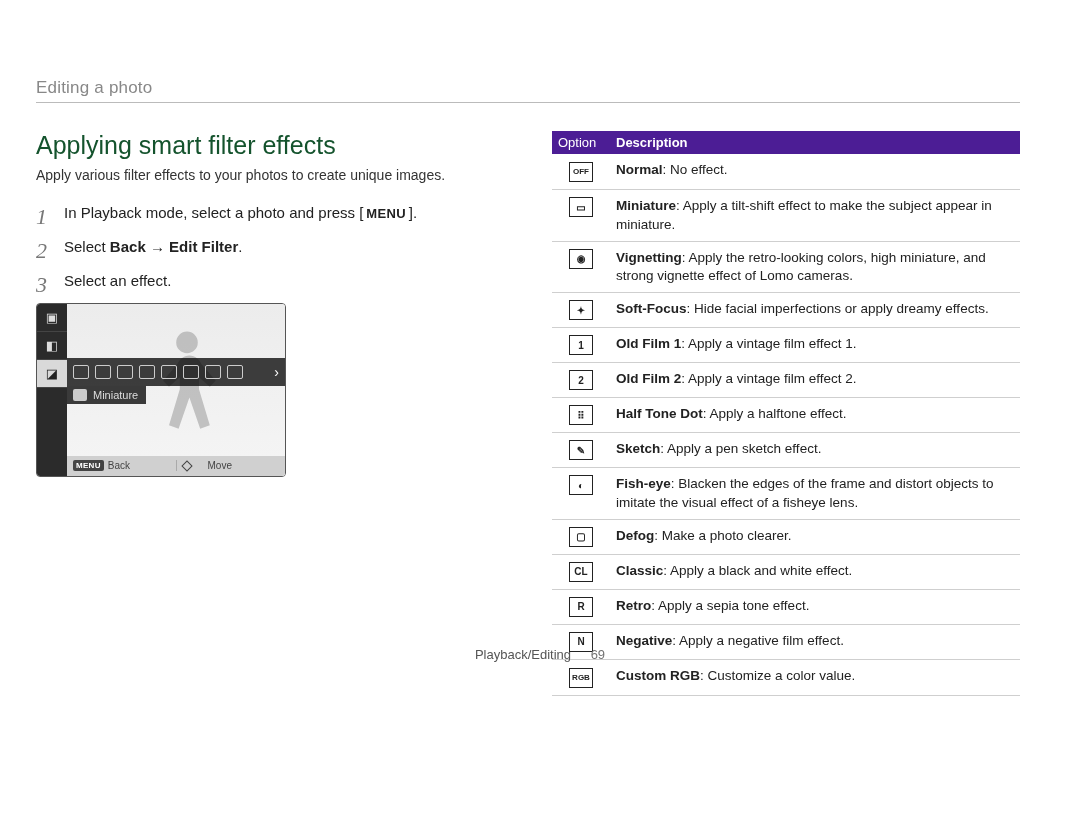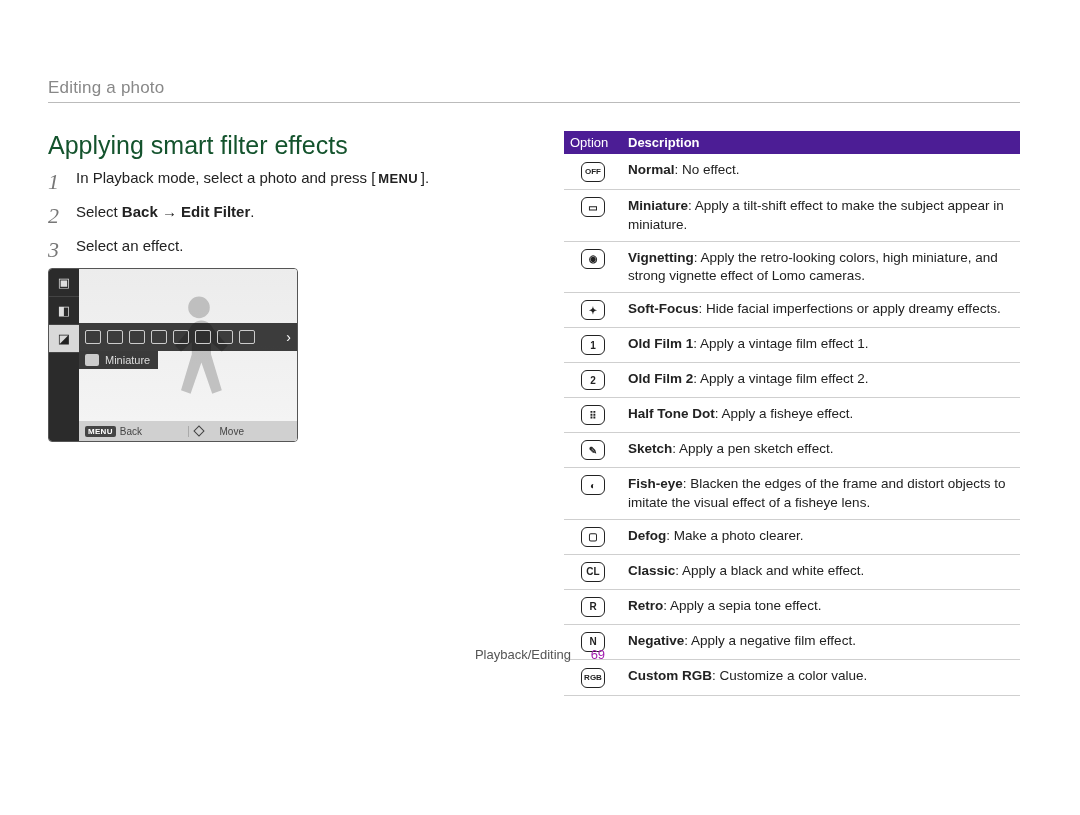--- a/index.html
+++ b/index.html
@@ -1,17 +1,17 @@
 <!DOCTYPE html>
 <html><head>
 <meta charset="utf-8">
 <style>
   * { box-sizing: border-box; margin: 0; padding: 0; }
   html, body { width: 1080px; height: 815px; background: #fff; font-family: Arial, Helvetica, sans-serif; color: #222; }
-  .page { position: relative; width: 1080px; height: 688px; padding: 78px 60px 0 48px; }
+  .page { position: relative; width: 1080px; height: 688px; padding: 78px 60px 0 36px; }
   .breadcrumb { font-size: 17px; color: #888; letter-spacing: 0.2px; margin-bottom: 4px; }
   .hr-top { border: none; border-top: 1px solid #bbb; margin-bottom: 28px; }
   .columns { display: flex; gap: 56px; }
   .col-left { width: 460px; }
   .col-right { flex: 1; }
   .section-title { color: #14532d; font-size: 25px; font-weight: 400; margin-bottom: 6px; }
   .intro { font-size: 14px; color: #333; margin-bottom: 16px; line-height: 1.35; }
   ol.steps { list-style: none; counter-reset: step; }
   ol.steps > li { position: relative; padding-left: 28px; font-size: 15px; line-height: 1.6; margin-bottom: 10px; }
   ol.steps > li::before { counter-increment: step; content: counter(step); position: absolute; left: 0; top: -2px; font-style: italic; font-family: Georgia, 'Times New Roman', serif; font-size: 22px; color: #777; }
@@ -36,38 +36,39 @@
   .ss-bottombar .seg:last-child { border-right:none;gap:17px; }
   .ss-bottombar .tag { font-weight:bold; font-size:8px; background:#444; color:#fff; padding:1px 3px; border-radius:2px; letter-spacing:.3px; }
   .ss-bottombar .diamond { width:8px; height:8px; border:1px solid #444; transform:rotate(45deg); }
 
   .opt-header { display:flex; background:#4c1d95; color:#fff; font-size:13px; }
   .opt-header .h-opt { width:58px; padding:4px 6px; }
   .opt-header .h-desc { flex:1; padding:4px 6px;font-weight:bold; }
   table.opts { width:100%; border-collapse: collapse; font-size:13.5px; }
   table.opts td { border-bottom:1px solid #cfcfcf; padding:7px 6px; vertical-align: top; line-height:1.35; }
   table.opts td.icon { width:58px; text-align:center; }
-  .opt-icon { display:inline-flex; width:24px; height:20px; border:1.5px solid #222; border-radius:6px; align-items:center; justify-content:center; font-size:10px; font-weight:bold; color:#222; background:#fff; }
+  .opt-icon { display:inline-flex; width:24px; height:20px; border:1.5px solid #222; border-radius:0; align-items:center; justify-content:center; font-size:10px; font-weight:bold; color:#222; background:#fff; }
   .opt-icon.tiny { font-size:8px; }
   .desc .name { font-weight:bold; }
 
   .footer { position:absolute; left:0; right:0; bottom:26px; text-align:center; font-size:13px; color:#555; }
-  .footer .num { color:#a21caf; margin-left:16px; }
+  .footer .num { color:#737373; margin-left:16px; }
 </style>
 </head>
 <body>
 
 <div class="page">
 
   <div class="breadcrumb">Editing a photo</div>
   <hr class="hr-top">
 
   <div class="columns">
     <div class="col-left">
       <h2 class="section-title">Applying smart filter effects</h2>
+      <p class="intro">Apply various filter effects to your photos to create unique images.</p>
 
       <ol class="steps">
         <li>
           <span>In Playback mode, select a photo and press [</span><span class="menu-box">MENU</span><span>].</span>
         </li>
         <li>
           <span>Select </span><span class="bold">Back</span><span class="arrow"> → </span><span class="bold">Edit Filter</span><span>.</span>
         </li>
         <li>Select an effect.</li>
       </ol>
@@ -136,21 +137,21 @@
             <tr>
               <td class="icon"><span class="opt-icon">1</span></td>
               <td class="desc"><span class="name">Old Film 1</span><span>: Apply a vintage film effect 1.</span></td>
             </tr>
             <tr>
               <td class="icon"><span class="opt-icon">2</span></td>
               <td class="desc"><span class="name">Old Film 2</span><span>: Apply a vintage film effect 2.</span></td>
             </tr>
             <tr>
               <td class="icon"><span class="opt-icon">⠿</span></td>
-              <td class="desc"><span class="name">Half Tone Dot</span><span>: Apply a fisheye effect.</span></td>
+              <td class="desc"><span class="name">Half Tone Dot</span><span>: Apply a halftone effect.</span></td>
             </tr>
             <tr>
               <td class="icon"><span class="opt-icon">✎</span></td>
               <td class="desc"><span class="name">Sketch</span><span>: Apply a pen sketch effect.</span></td>
             </tr>
             <tr>
               <td class="icon"><span class="opt-icon">◐</span></td>
               <td class="desc"><span class="name">Fish-eye</span><span>: Blacken the edges of the frame and distort objects to imitate the visual effect of a fisheye lens.</span></td>
             </tr>
             <tr>

